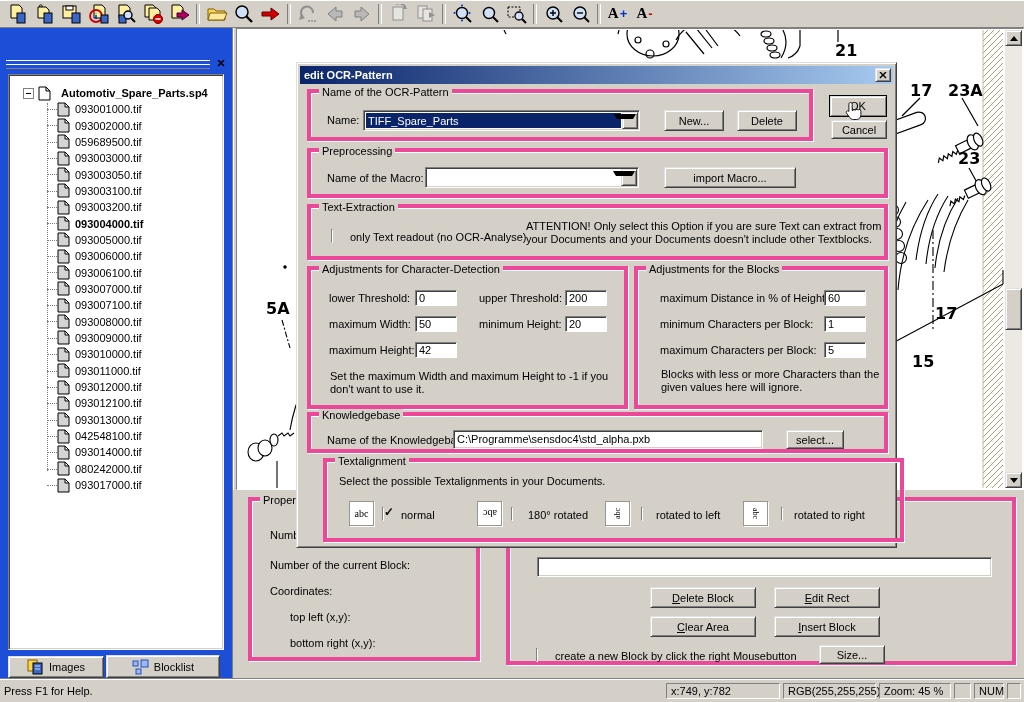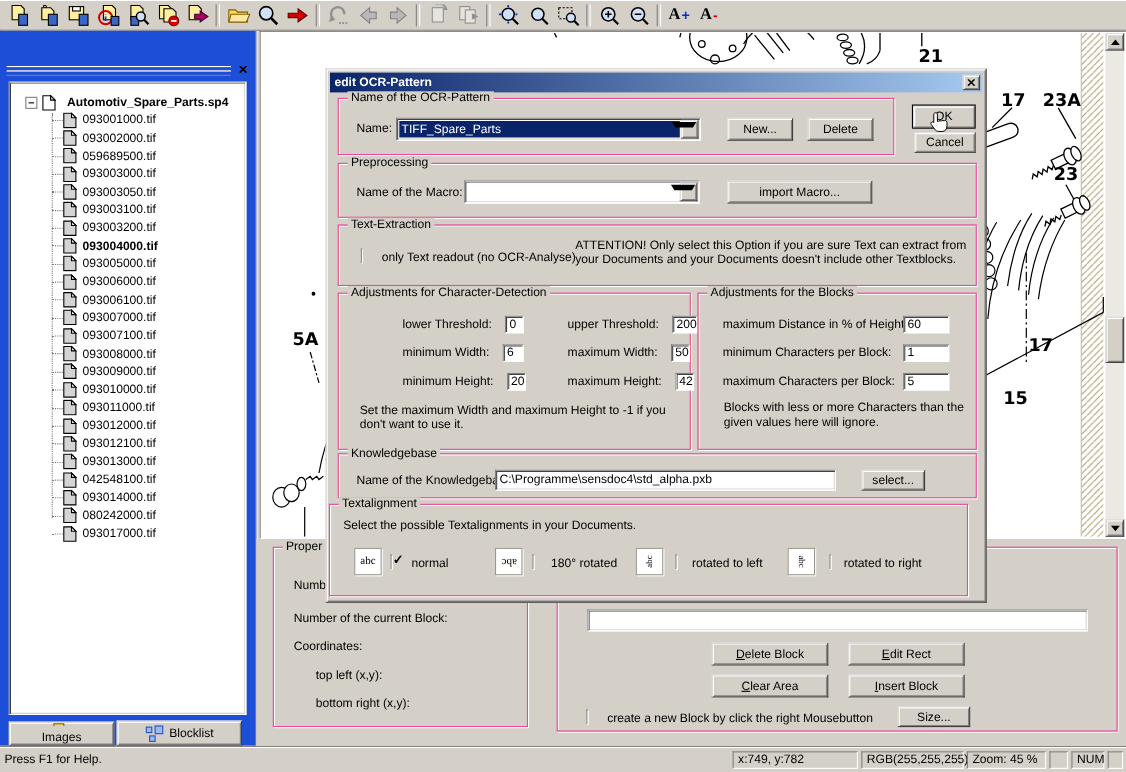--- a/index.html
+++ b/index.html
@@ -7,21 +7,21 @@
        font-family:"Liberation Sans",sans-serif;font-size:11px;color:#000;}
   .abs{position:absolute;}
   
   .btn{background:#d4d0c8;border:1px solid;border-color:#dfdfdf #404040 #404040 #dfdfdf;
        box-shadow:inset 1px 1px 0 #ffffff, inset -1px -1px 0 #808080;
        display:flex;align-items:center;justify-content:center;box-sizing:border-box;cursor:default;}
   .btn-default{border-color:#000 #000 #000 #000;box-shadow:inset 1px 1px 0 #dfdfdf, inset -1px -1px 0 #808080, inset 2px 2px 0 #fff;}
   .sunken{background:#fff;border:1px solid;border-color:#808080 #ffffff #ffffff #808080;
           box-shadow:inset 1px 1px 0 #404040, inset -1px -1px 0 #d4d0c8;box-sizing:border-box;}
   .panel-sunken{border:1px solid;border-color:#808080 #ffffff #ffffff #808080;box-sizing:border-box;}
-  .groupbox{border:1px solid #ec4899;box-shadow:1px 1px 0 #ffffff, inset 1px 1px 0 #ffffff;box-sizing:border-box;}
+  .groupbox{border:4px solid #ec4899;box-shadow:1px 1px 0 #ffffff, inset 1px 1px 0 #ffffff;box-sizing:border-box;}
   .legend{position:absolute;top:-7px;left:8px;background:#d4d0c8;padding:0 3px;white-space:nowrap;}
   .bold{font-weight:bold;}
   .nowrap{white-space:nowrap;}
   
   #toolbar{position:absolute;left:0;top:0;width:1024px;height:28px;background:#d4d0c8;
            border-bottom:1px solid #808080;box-shadow:inset 0 1px 0 #fff;display:flex;align-items:center;padding-left:4px;box-sizing:border-box;}
   .tbtn{width:27px;height:24px;display:flex;align-items:center;justify-content:center;}
   .tsep{width:2px;height:20px;border-left:1px solid #808080;border-right:1px solid #ffffff;margin:0 3px;}
   .ticoA{font-family:"Liberation Serif",serif;font-weight:bold;font-size:15px;line-height:15px;}
   .ticoSign{font-weight:bold;font-size:13px;line-height:13px;margin-left:1px;}
@@ -63,21 +63,21 @@
              background:linear-gradient(90deg,#0a246a,#a6caf0);color:#fff;font-weight:bold;
              display:flex;align-items:center;padding:0 2px 0 4px;box-sizing:border-box;}
   .combo{position:relative;}
   .combo-sel{position:absolute;left:2px;top:2px;bottom:2px;right:18px;display:flex;align-items:center;padding-left:2px;}
   .combo-sel.selected{background:#0a246a;color:#fff;}
   .dd{position:absolute;right:1px;top:1px;bottom:1px;width:16px;}
   .cb{width:13px;height:13px;background:#fff;border:1px solid;border-color:#808080 #fff #fff #808080;
       box-shadow:inset 1px 1px 0 #404040;box-sizing:border-box;position:relative;flex:0 0 auto;}
   .cb.checked::after{content:"✓";position:absolute;left:1px;top:-3px;font-size:12px;font-weight:bold;}
   .fld{display:flex;align-items:center;height:26px;}
-  .flbl{width:86px;padding-right:12px;white-space:nowrap;margin-left:40px;}
+  .flbl{width:86px;padding-right:0;white-space:nowrap;}
   .flbl2{width:160px;padding-right:4px;white-space:nowrap;}
   .nbox{width:42px;height:16px;background:#fff;border:1px solid;border-color:#808080 #fff #fff #808080;
         box-shadow:inset 1px 1px 0 #404040;box-sizing:border-box;padding:1px 0 0 3px;}
   .glyphbox{position:absolute;width:25px;height:25px;background:#fff;border:1px solid #9a968e;
             box-shadow:1px 1px 0 #fff;display:flex;align-items:center;justify-content:center;
             font-family:"Liberation Serif",serif;font-size:10px;box-sizing:border-box;}
   .rot180{transform:rotate(180deg);}
   .rot90l{transform:rotate(-90deg);font-size:8px;}
   .rot90r{transform:rotate(90deg);font-size:8px;}
   .ulfirst::first-letter{text-decoration:underline;}
@@ -453,21 +453,21 @@
             <svg class="doc-ic" width="13" height="15" viewBox="0 0 13 15">
               <path d="M1,1 h7 l4,4 v9 h-11 z" fill="#d4d4d4" stroke="#000"></path>
               <path d="M8,1 l4,4 h-4 z" fill="#f2f2f2" stroke="#000"></path>
             </svg>
             <span class="fname">093017000.tif</span>
           </div>
         </div>
     </div>
   </div>
 
-  <div class="tabbtn btn" style="left:8px;top:628px;width:96px;height:22px;flex-direction:column;">
+  <div class="tabbtn btn" style="left:8px;top:628px;width:96px;height:22px;">
     <svg width="17" height="16">
         <rect x="1" y="1" width="9" height="11" fill="#ffd743" stroke="#806000"></rect>
         <rect x="6" y="4" width="9" height="11" fill="#3a66c8" stroke="#000"></rect>
         <path d="M8,7 h5 M8,10 h5" stroke="#cfe0f8"></path>
       </svg>
     <span>Images</span>
   </div>
   <div class="tabbtn btn" style="left:106px;top:627px;width:114px;height:23px;">
     <svg width="17" height="16">
         <rect x="1" y="2" width="5" height="5" fill="#9db8ea" stroke="#2050c8"></rect>
@@ -694,24 +694,20 @@
         <div class="fld">
           <span class="flbl">lower Threshold:</span>
           <span class="nbox">0</span>
         </div>
 
         <div class="fld">
           <span class="flbl">upper Threshold:</span>
           <span class="nbox">200</span>
         </div>
 
-        <div class="fld">
-          <span class="flbl">minimum Width:</span>
-          <span class="nbox">6</span>
-        </div>
 
         <div class="fld">
           <span class="flbl">maximum Width:</span>
           <span class="nbox">50</span>
         </div>
 
         <div class="fld">
           <span class="flbl">minimum Height:</span>
           <span class="nbox">20</span>
         </div>
@@ -748,21 +744,21 @@
 
   <div class="abs groupbox" style="left:10px;top:349px;width:581px;height:41px;">
     <span class="legend">Knowledgebase</span>
     <div class="abs nowrap" style="left:16px;top:18px;">Name of the Knowledgebase:</div>
     <div class="abs sunken nowrap" style="left:142px;top:14px;width:310px;height:19px;padding:2px 0 0 3px;overflow:hidden;">C:\Programme\sensdoc4\std_alpha.pxb</div>
     <div class="abs btn" style="left:475px;top:14px;width:58px;height:19px;">
         <span>select...</span>
       </div>
   </div>
 
-  <div class="abs groupbox" style="left:2px;top:395px;width:581px;height:84px;">
+  <div class="abs groupbox" style="left:26px;top:395px;width:581px;height:84px;">
     <span class="legend">Textalignment</span>
     <div class="abs nowrap" style="left:12px;top:13px;">Select the possible Textalignments in your Documents.</div>
     <div class="glyphbox" style="left:22px;top:39px;">
         <span>abc</span>
       </div>
     <span class="cb abs checked" style="left:55px;top:46px;"></span>
     <div class="abs nowrap" style="left:74px;top:47px;">normal</div>
     <div class="glyphbox" style="left:150px;top:39px;">
         <span class="rot180">abc</span>
       </div>

